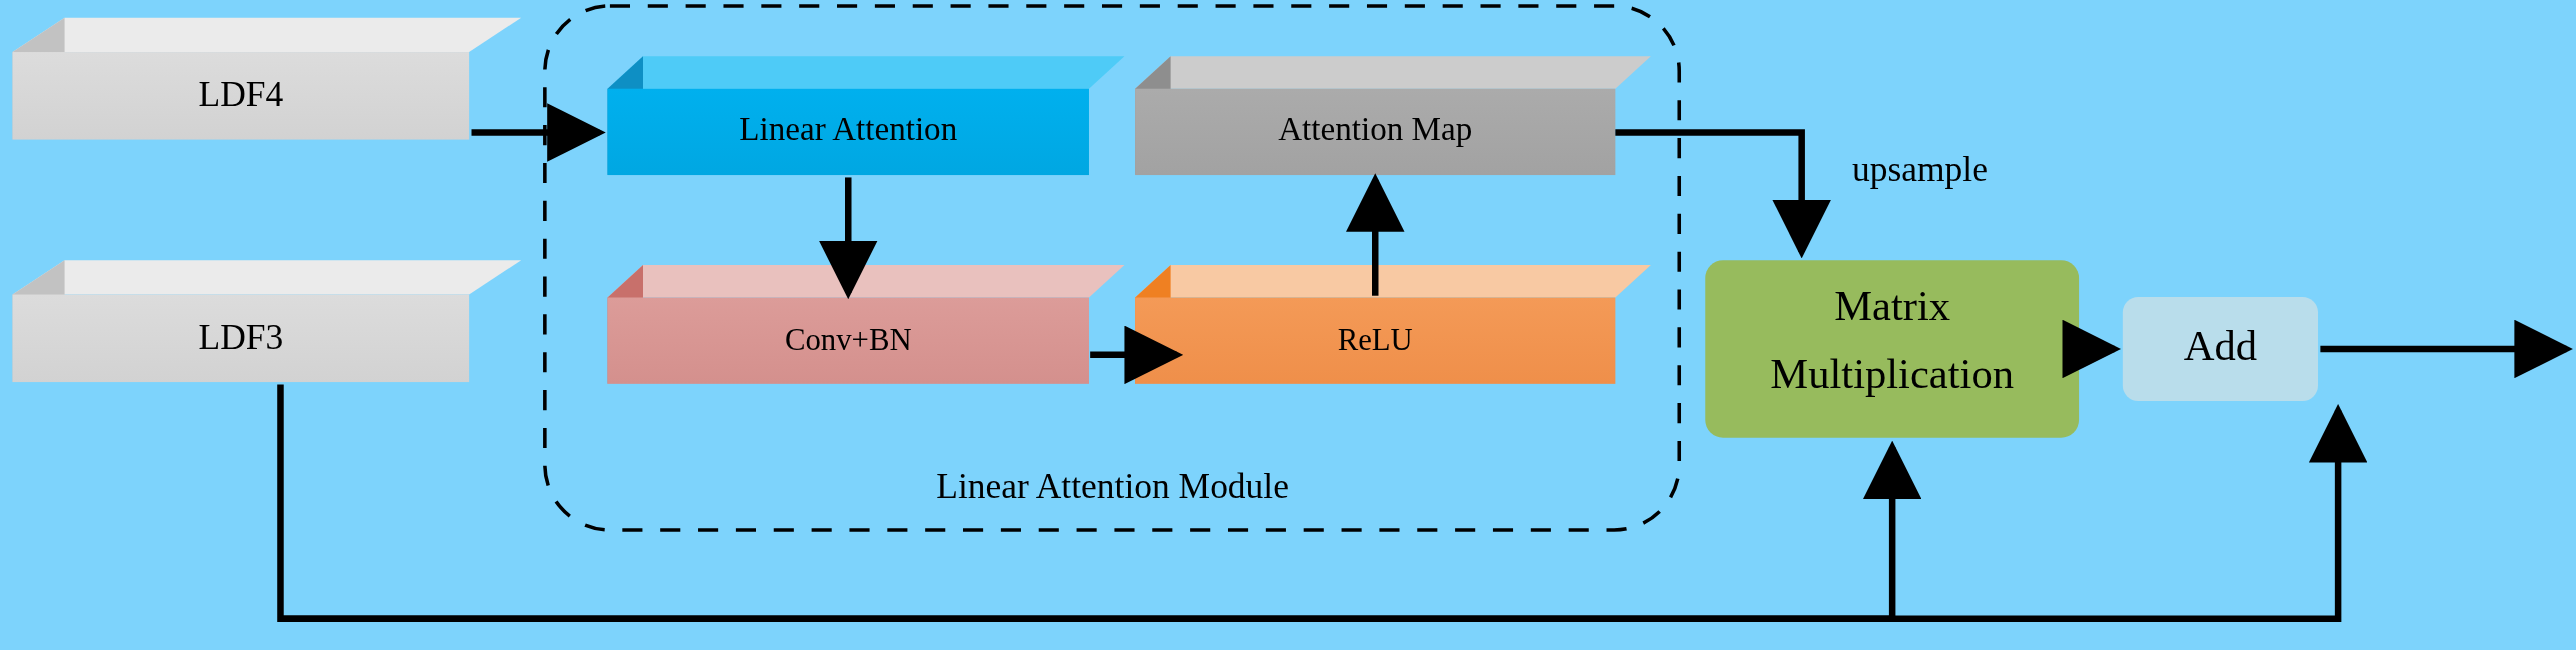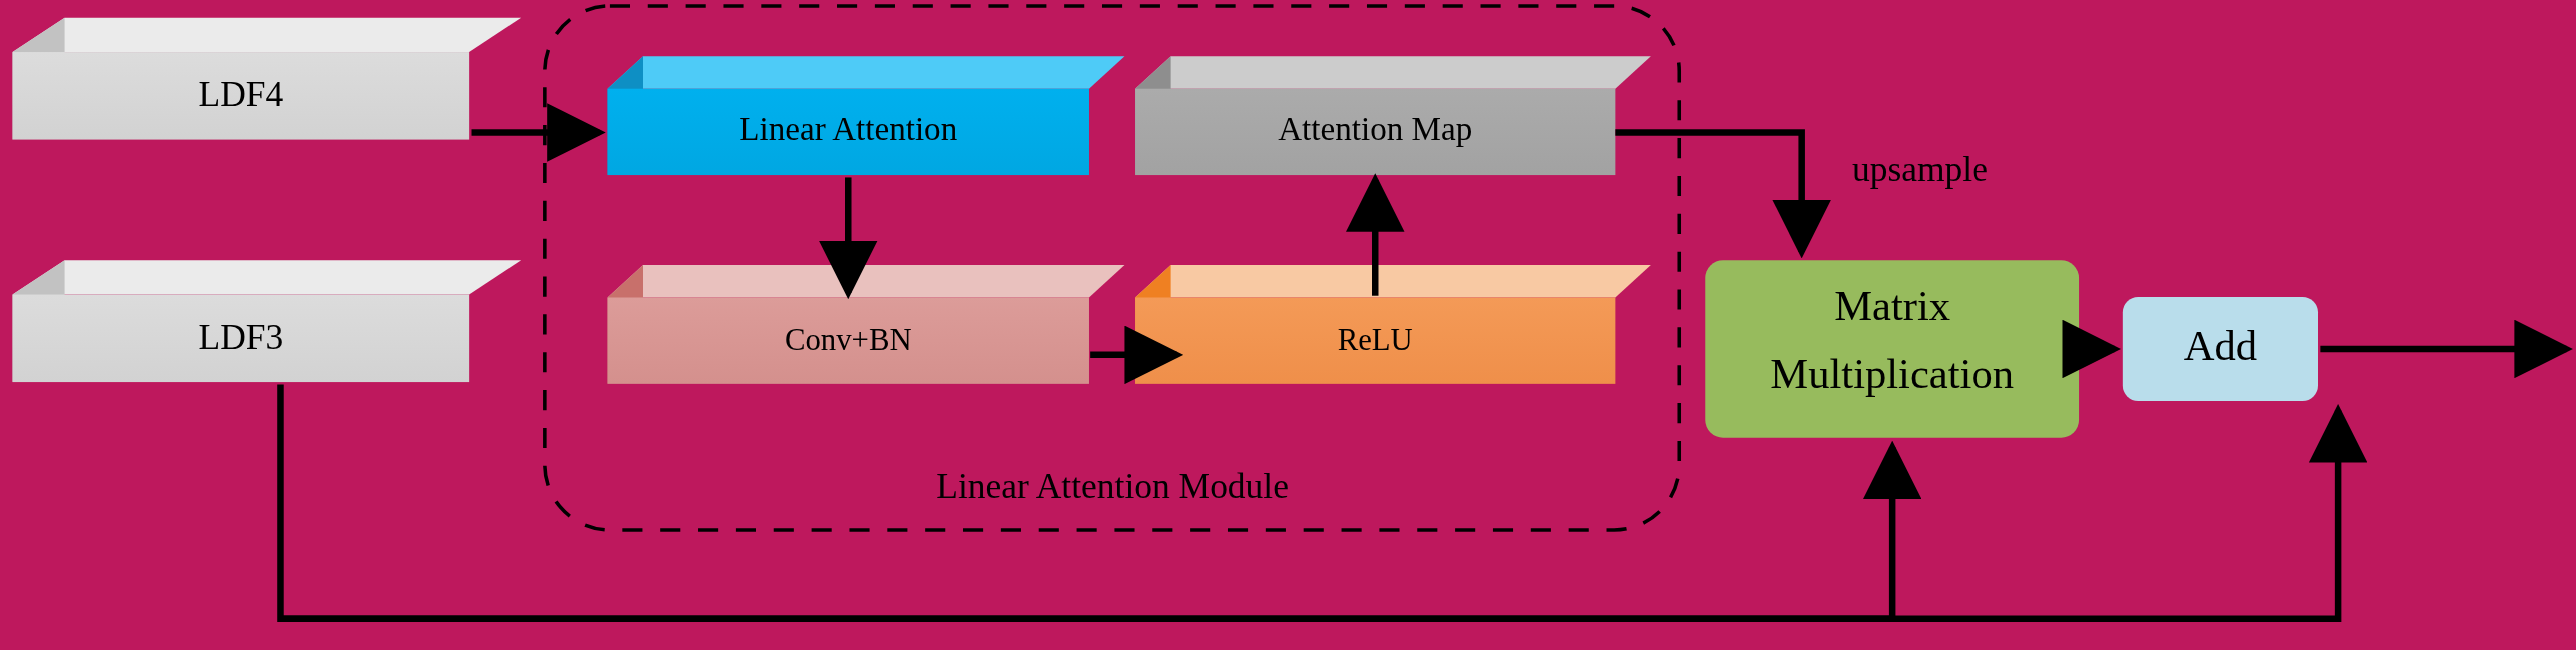--- a/index.html
+++ b/index.html
@@ -1,18 +1,18 @@
 <!DOCTYPE html>
 <html style="font-size:9.5px"><head>
 <meta charset="utf-8">
 <style>
   html,body{margin:0;padding:0;background:#ffffff;}
   body{width:2576px;height:650px;overflow:hidden;
        font-family:"Liberation Serif","DejaVu Serif",serif;}
-  #diagram{position:relative;width:2576px;height:650px;background:#be185d;}
+  #diagram{position:relative;width:2576px;height:650px;background:#7dd3fc;}
   svg{display:block;}
   .blk-label{font-family:"Liberation Serif","DejaVu Serif",serif;fill:#000;text-anchor:middle;dominant-baseline:middle;}
   .t56{font-size:56px;}
   .t52{font-size:52px;}
   .t60{font-size:60px;}
   .t72{font-size:72px;}
 </style>
 </head>
 <body>
 

